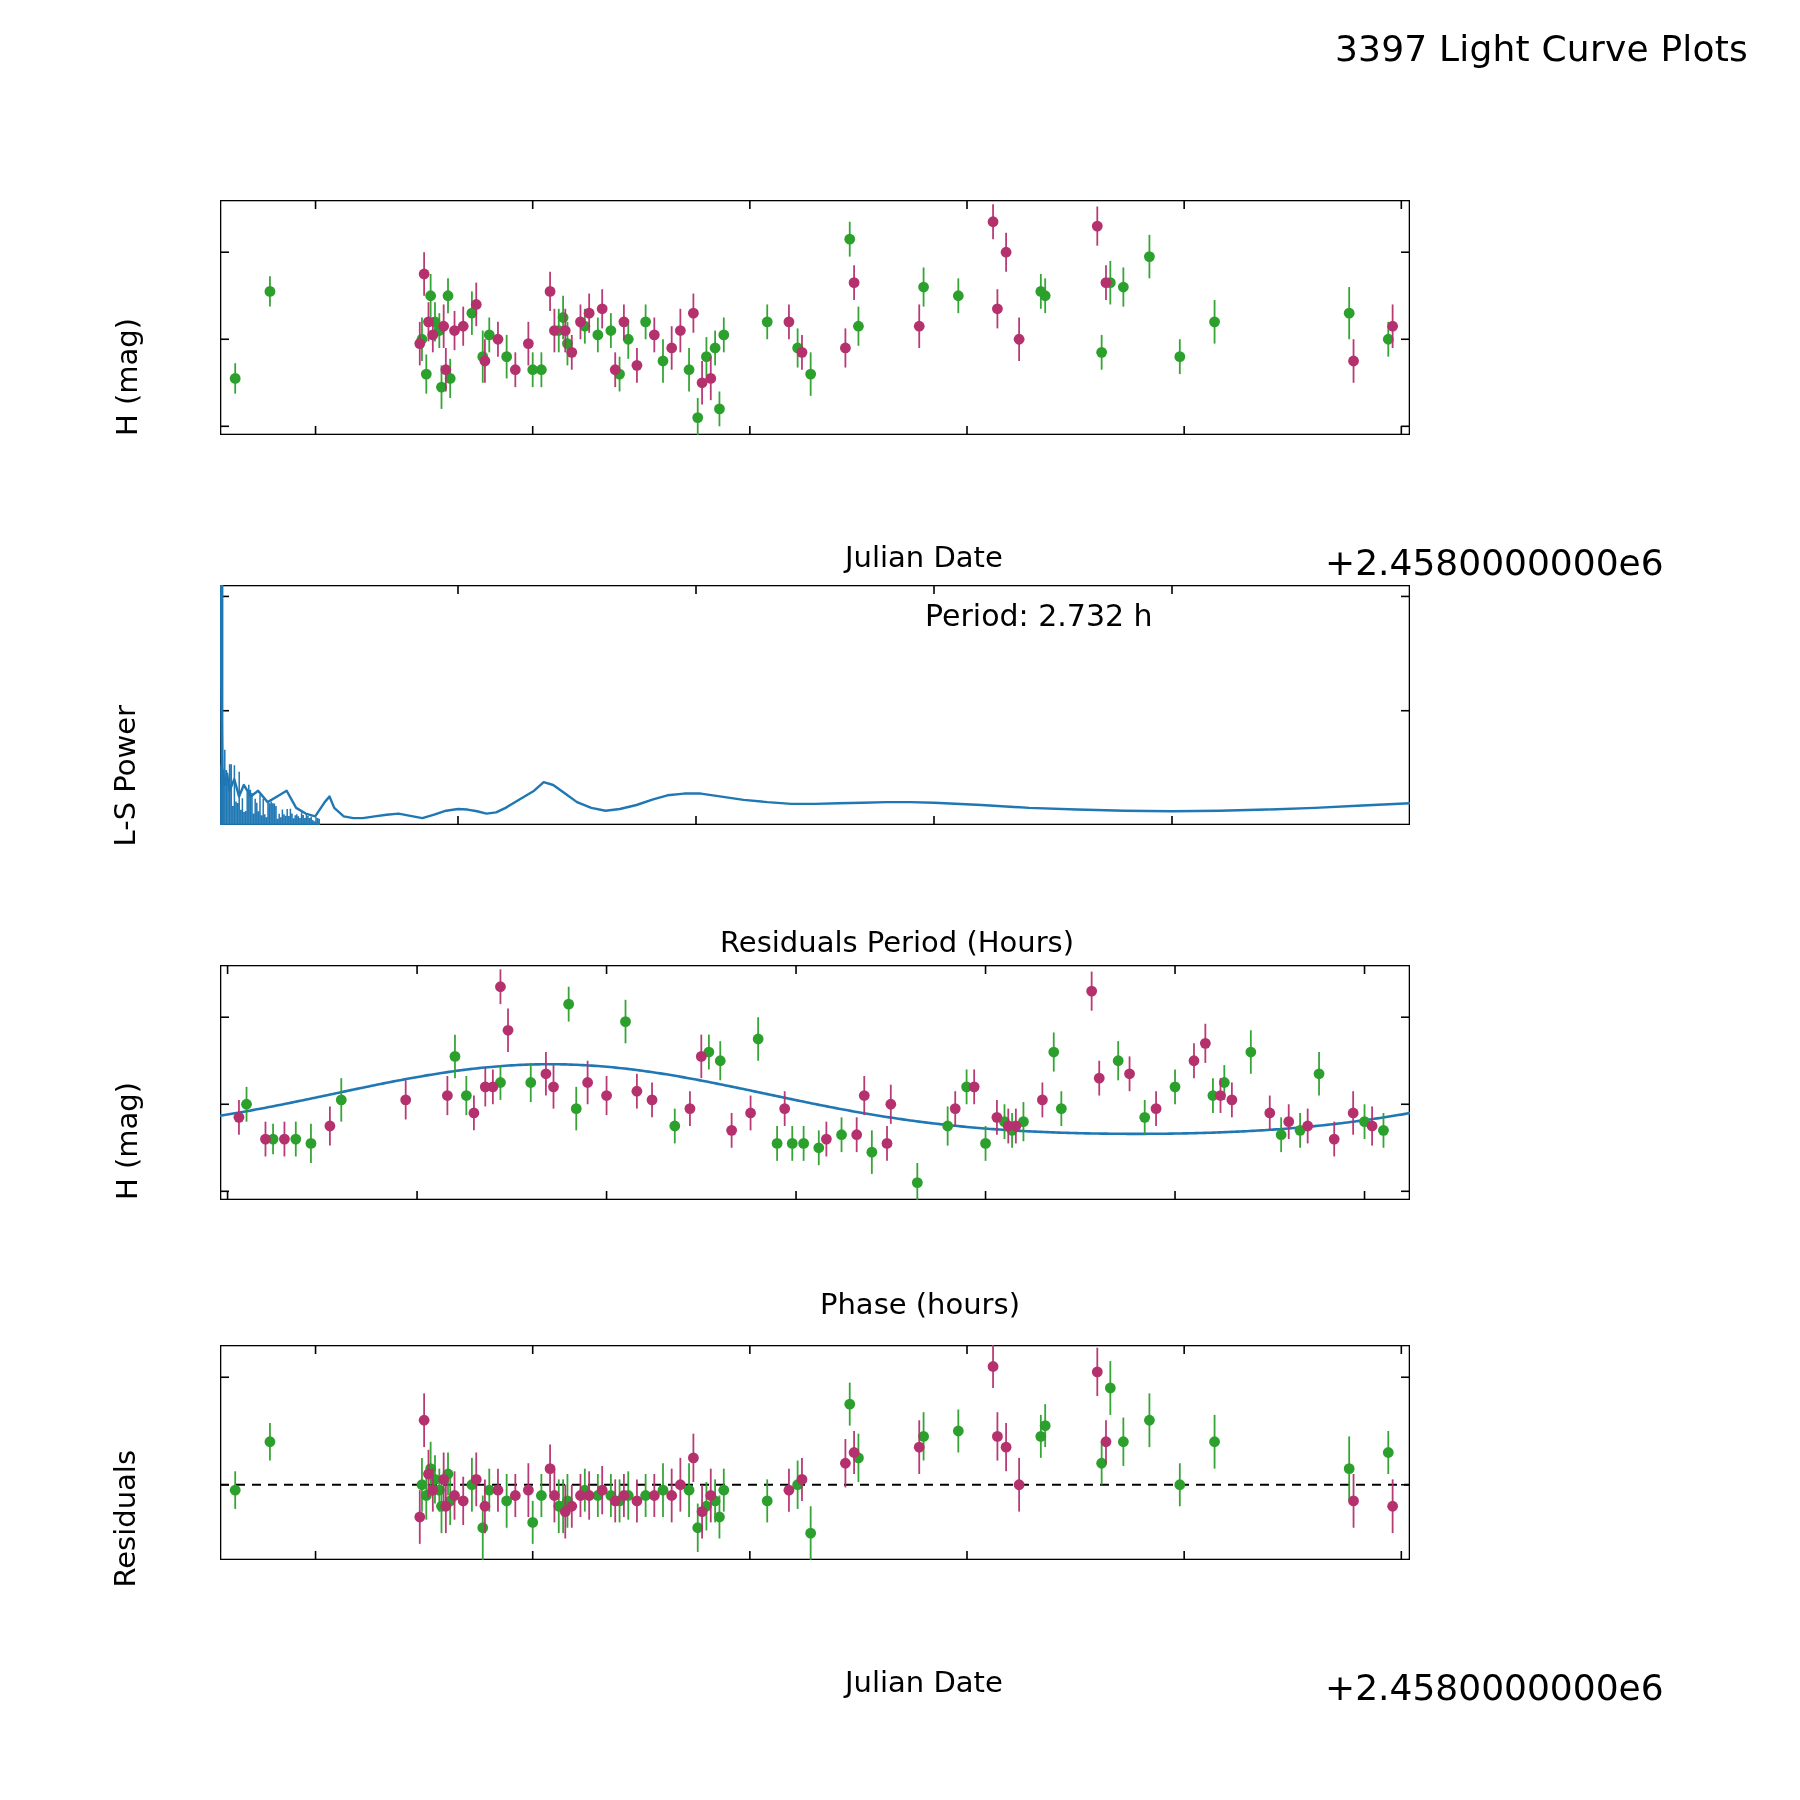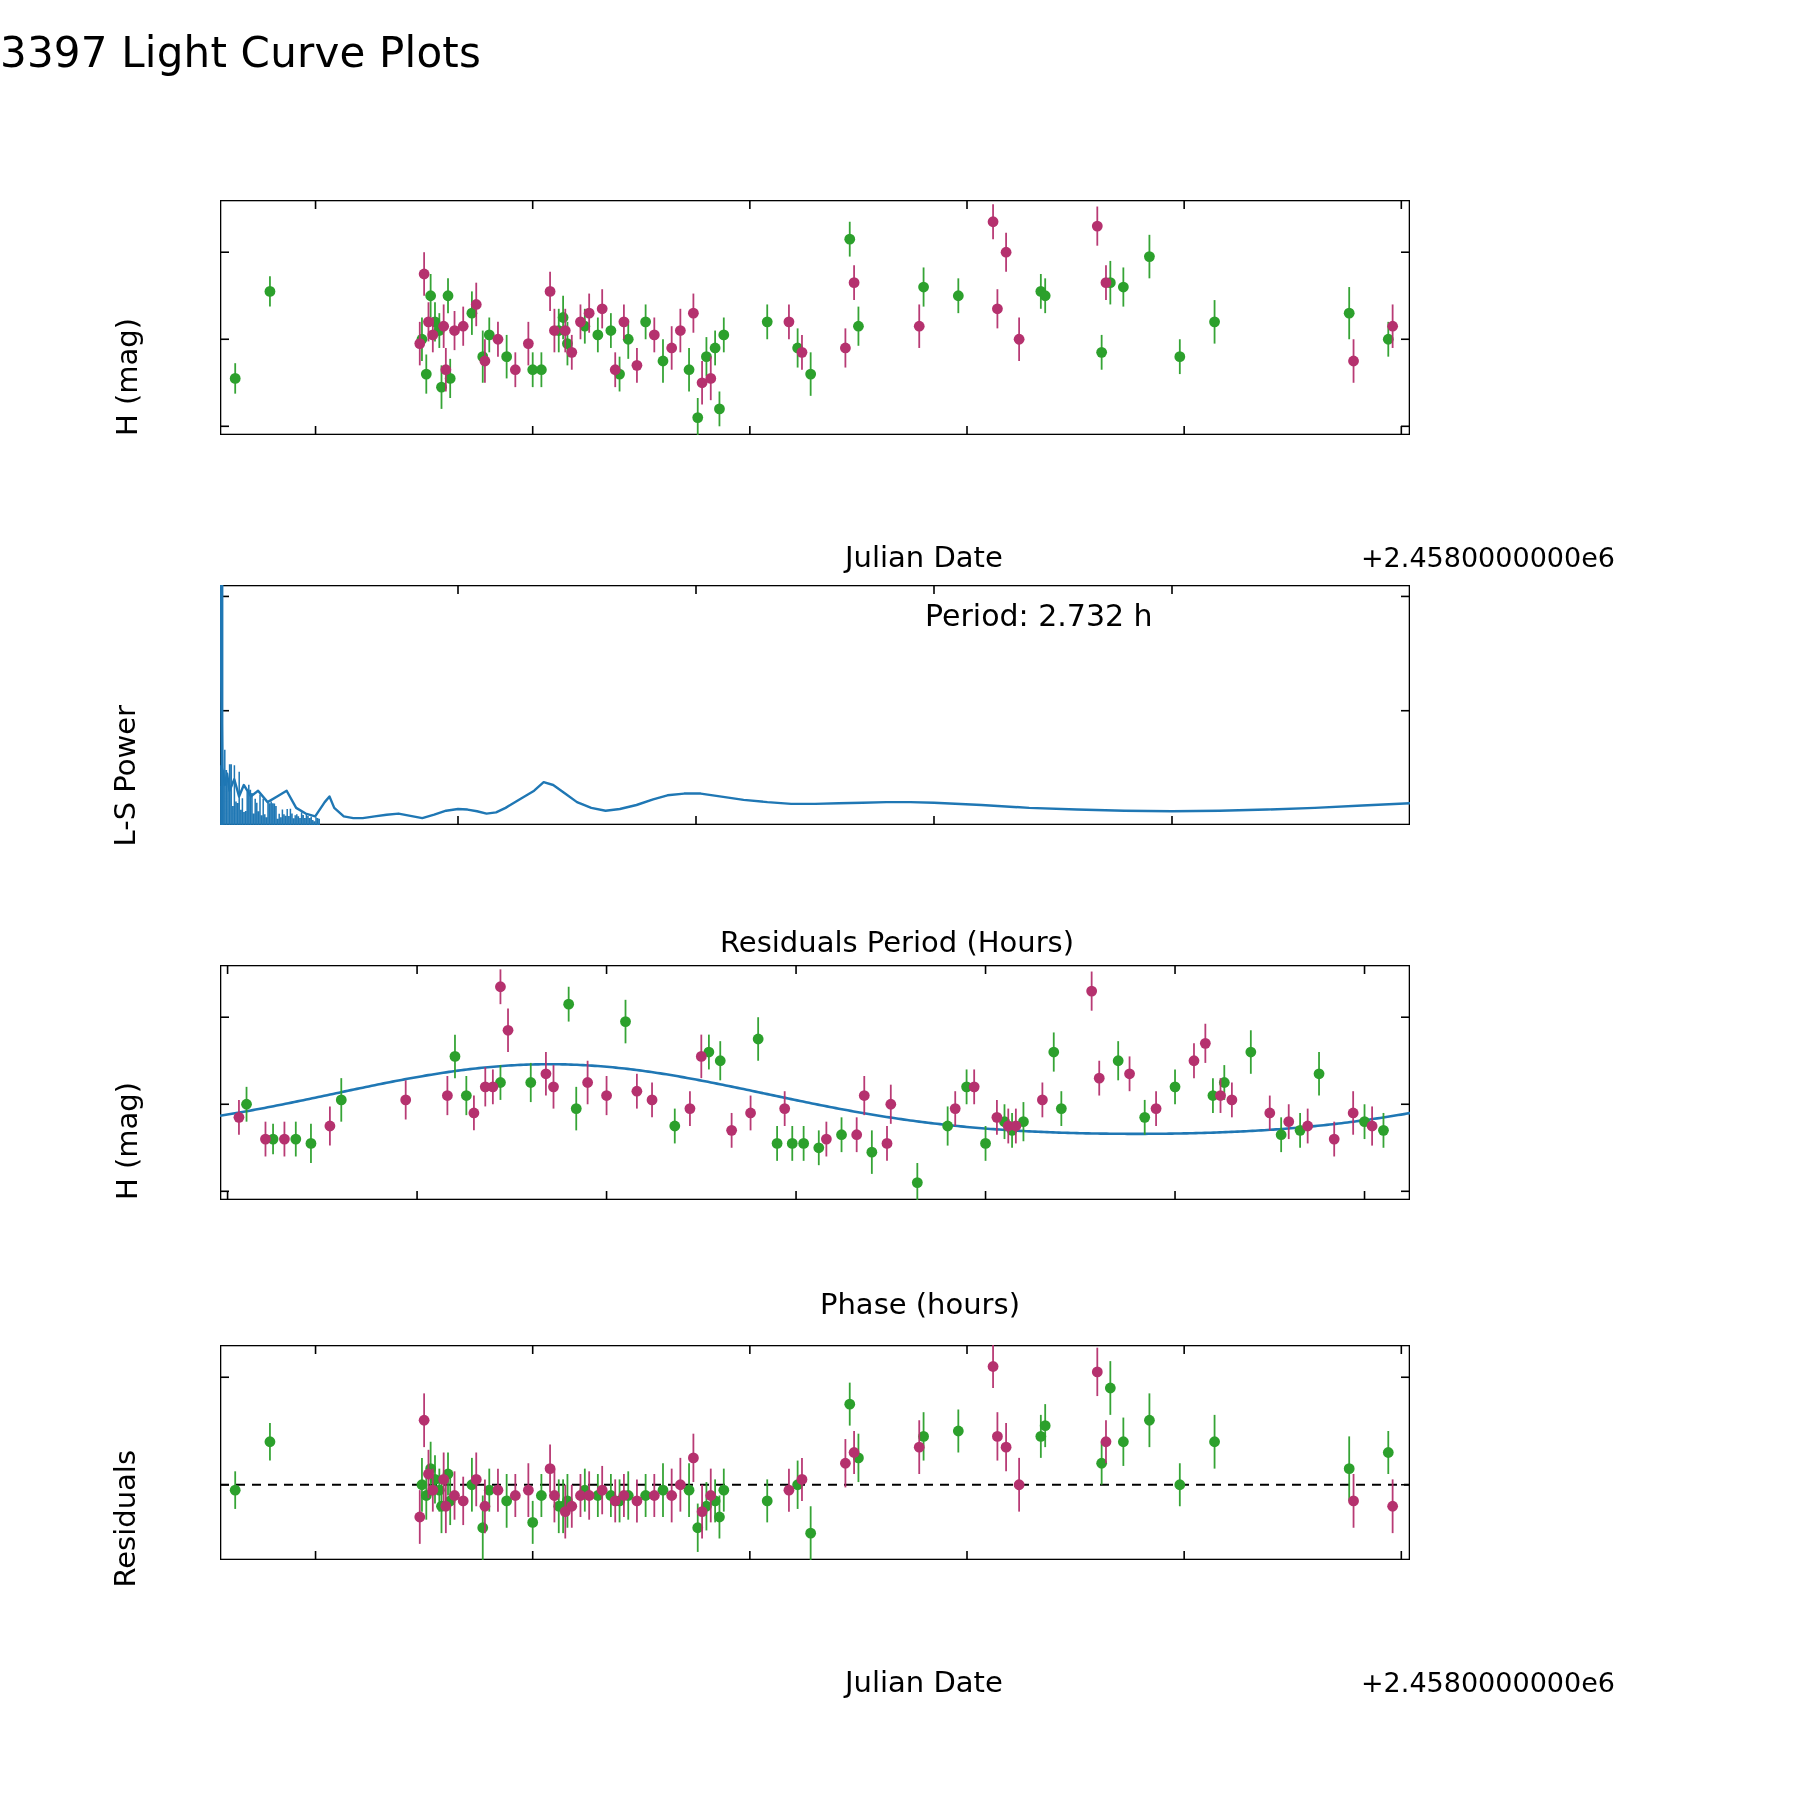--- a/index.html
+++ b/index.html
@@ -19,43 +19,42 @@
     position: absolute;
     left: 0; top: 0;
     width: 1800px;
     height: 1800px;
   }
   .fig-title {
     position: absolute;
     left: 0;
     top: 28px;
     width: 1748px;
-    text-align: left;
-    font-size: 42px;
+    text-align: right;
+    font-size: 36px;
     letter-spacing: 0.2px;
   }
   .panel {
     position: absolute;
   }
   .panel svg {
     display: block;
   }
   .axis-label {
     position: absolute;
     font-size: 29px;
     white-space: nowrap;
   }
   .axis-label.rot {
     transform-origin: 0 0;
   }
   .offset-label {
     position: absolute;
-    font-size: 27px;
+    font-size: 36px;
     white-space: nowrap;
-    margin-left: 36px;
   }
   .annot {
     position: absolute;
     font-size: 30px;
     white-space: nowrap;
   }
 </style>
 </head>
 <body>
 

